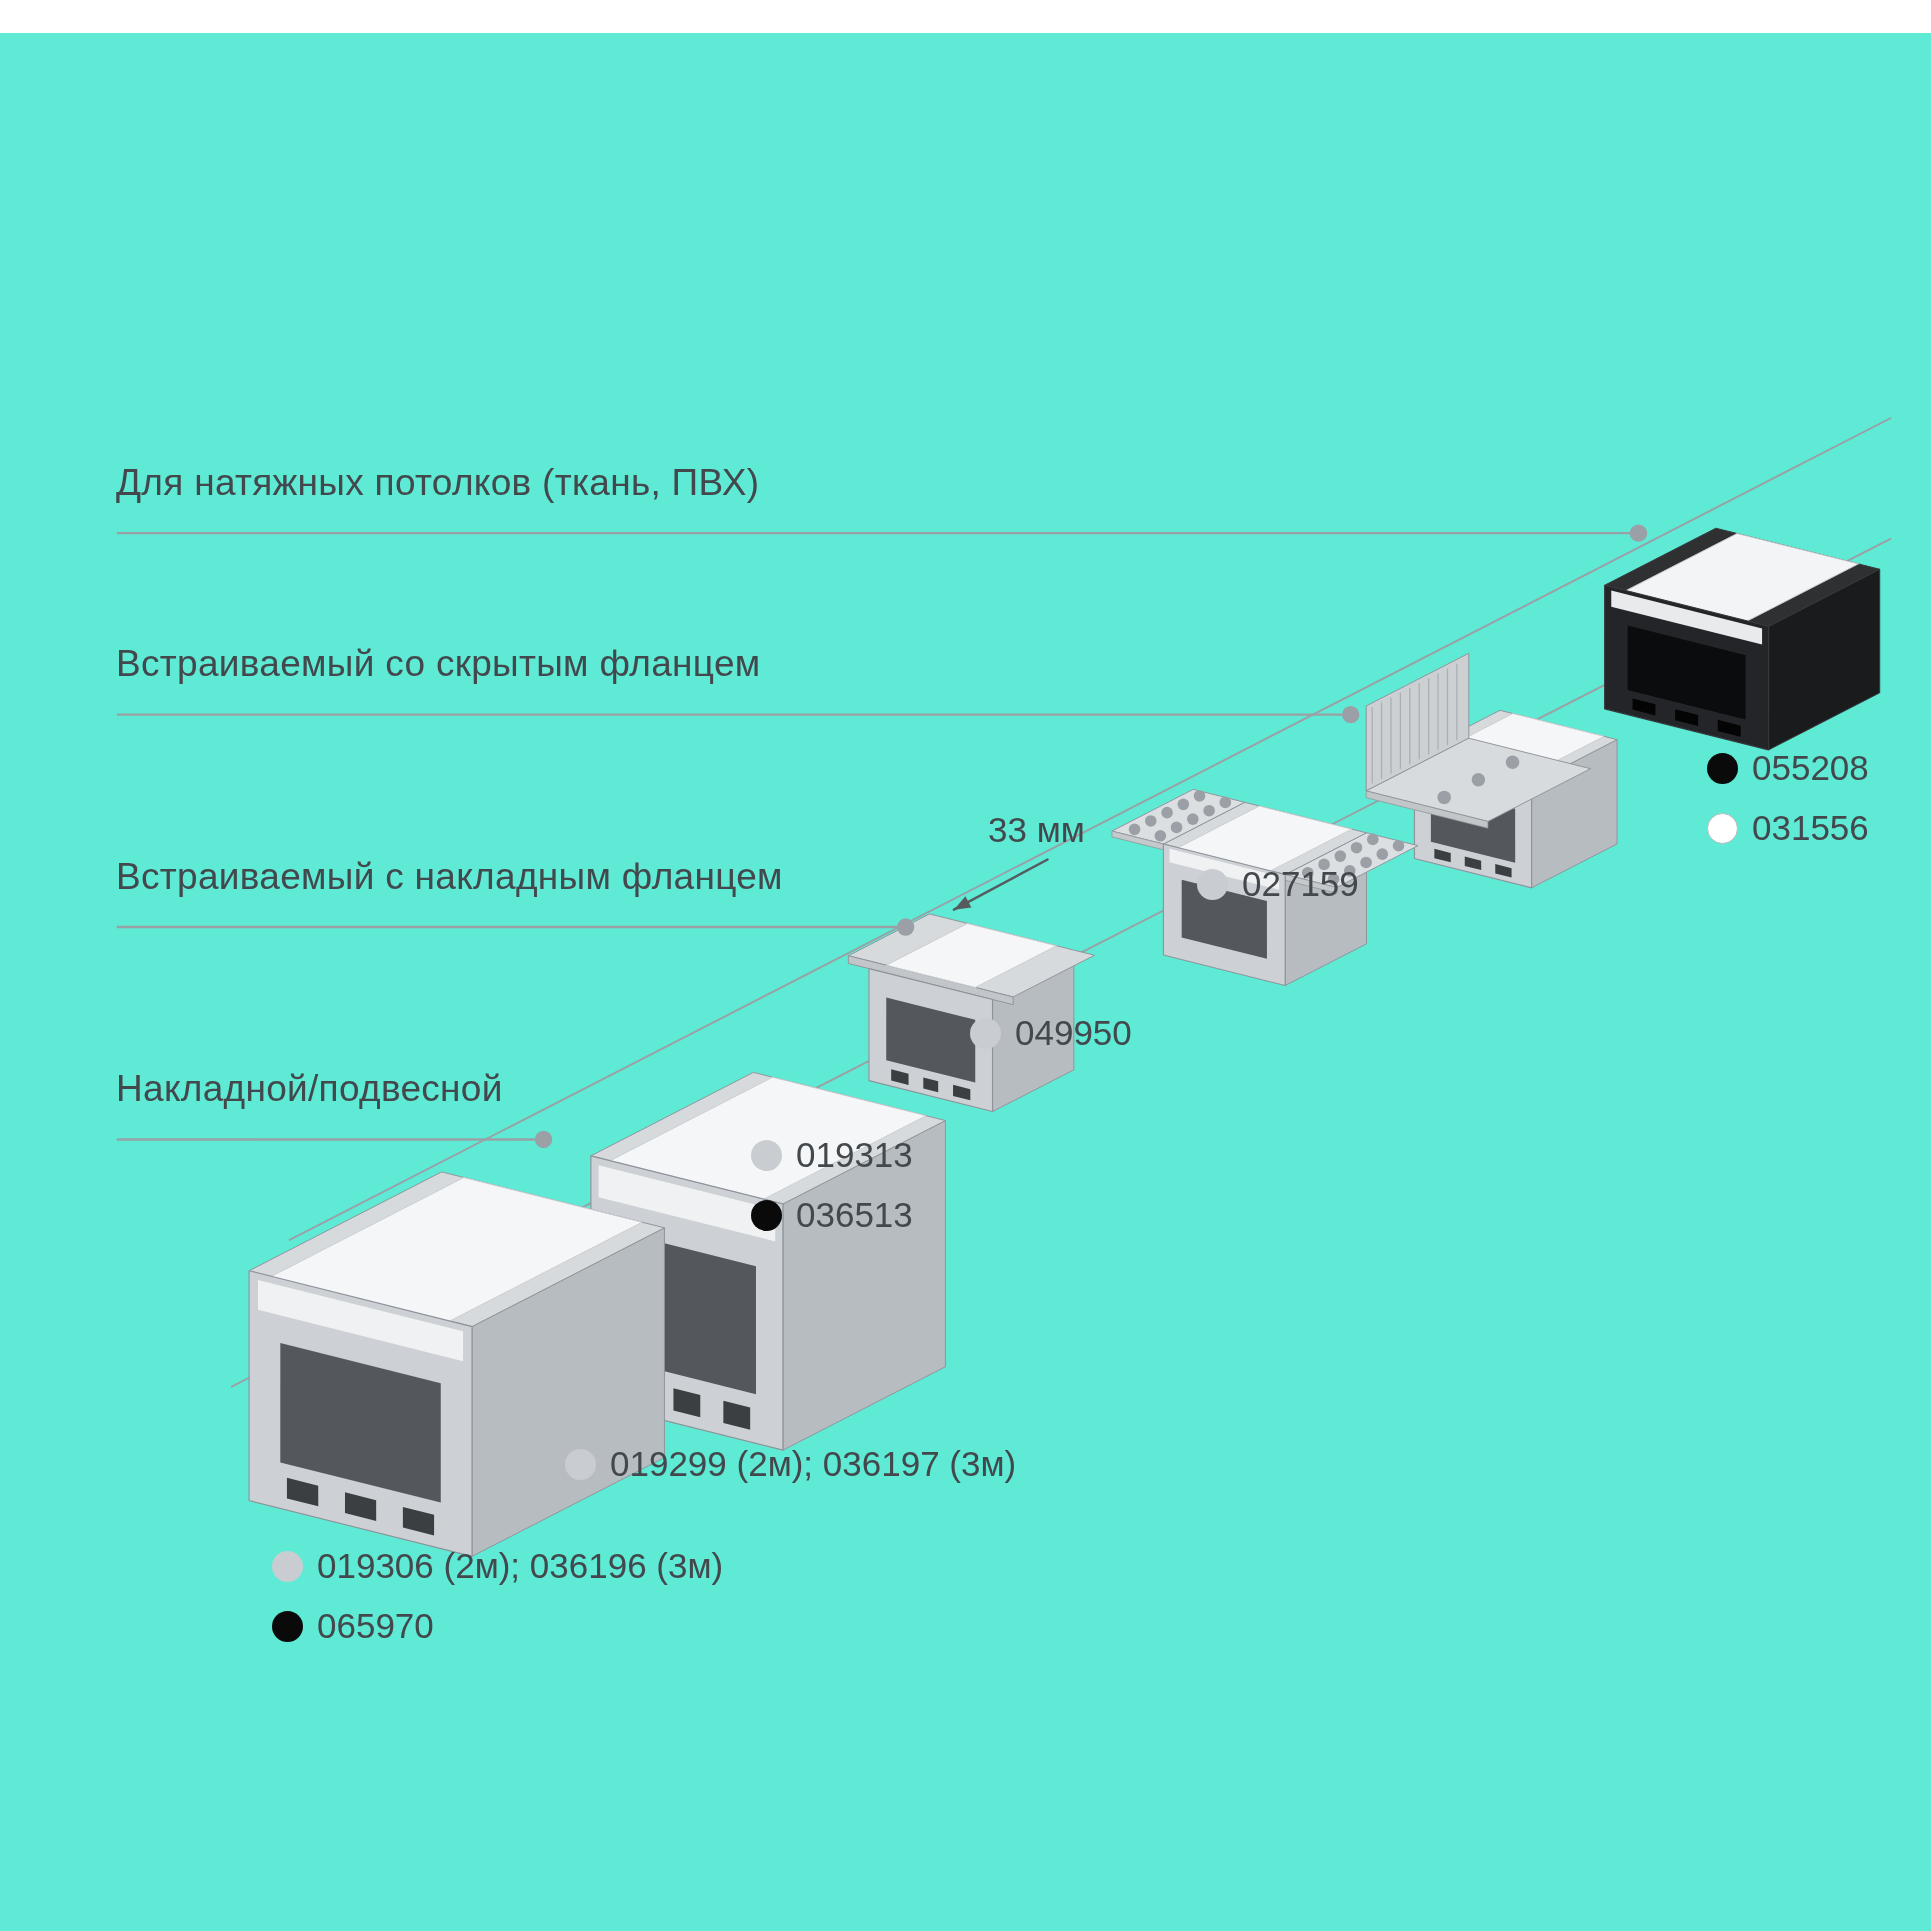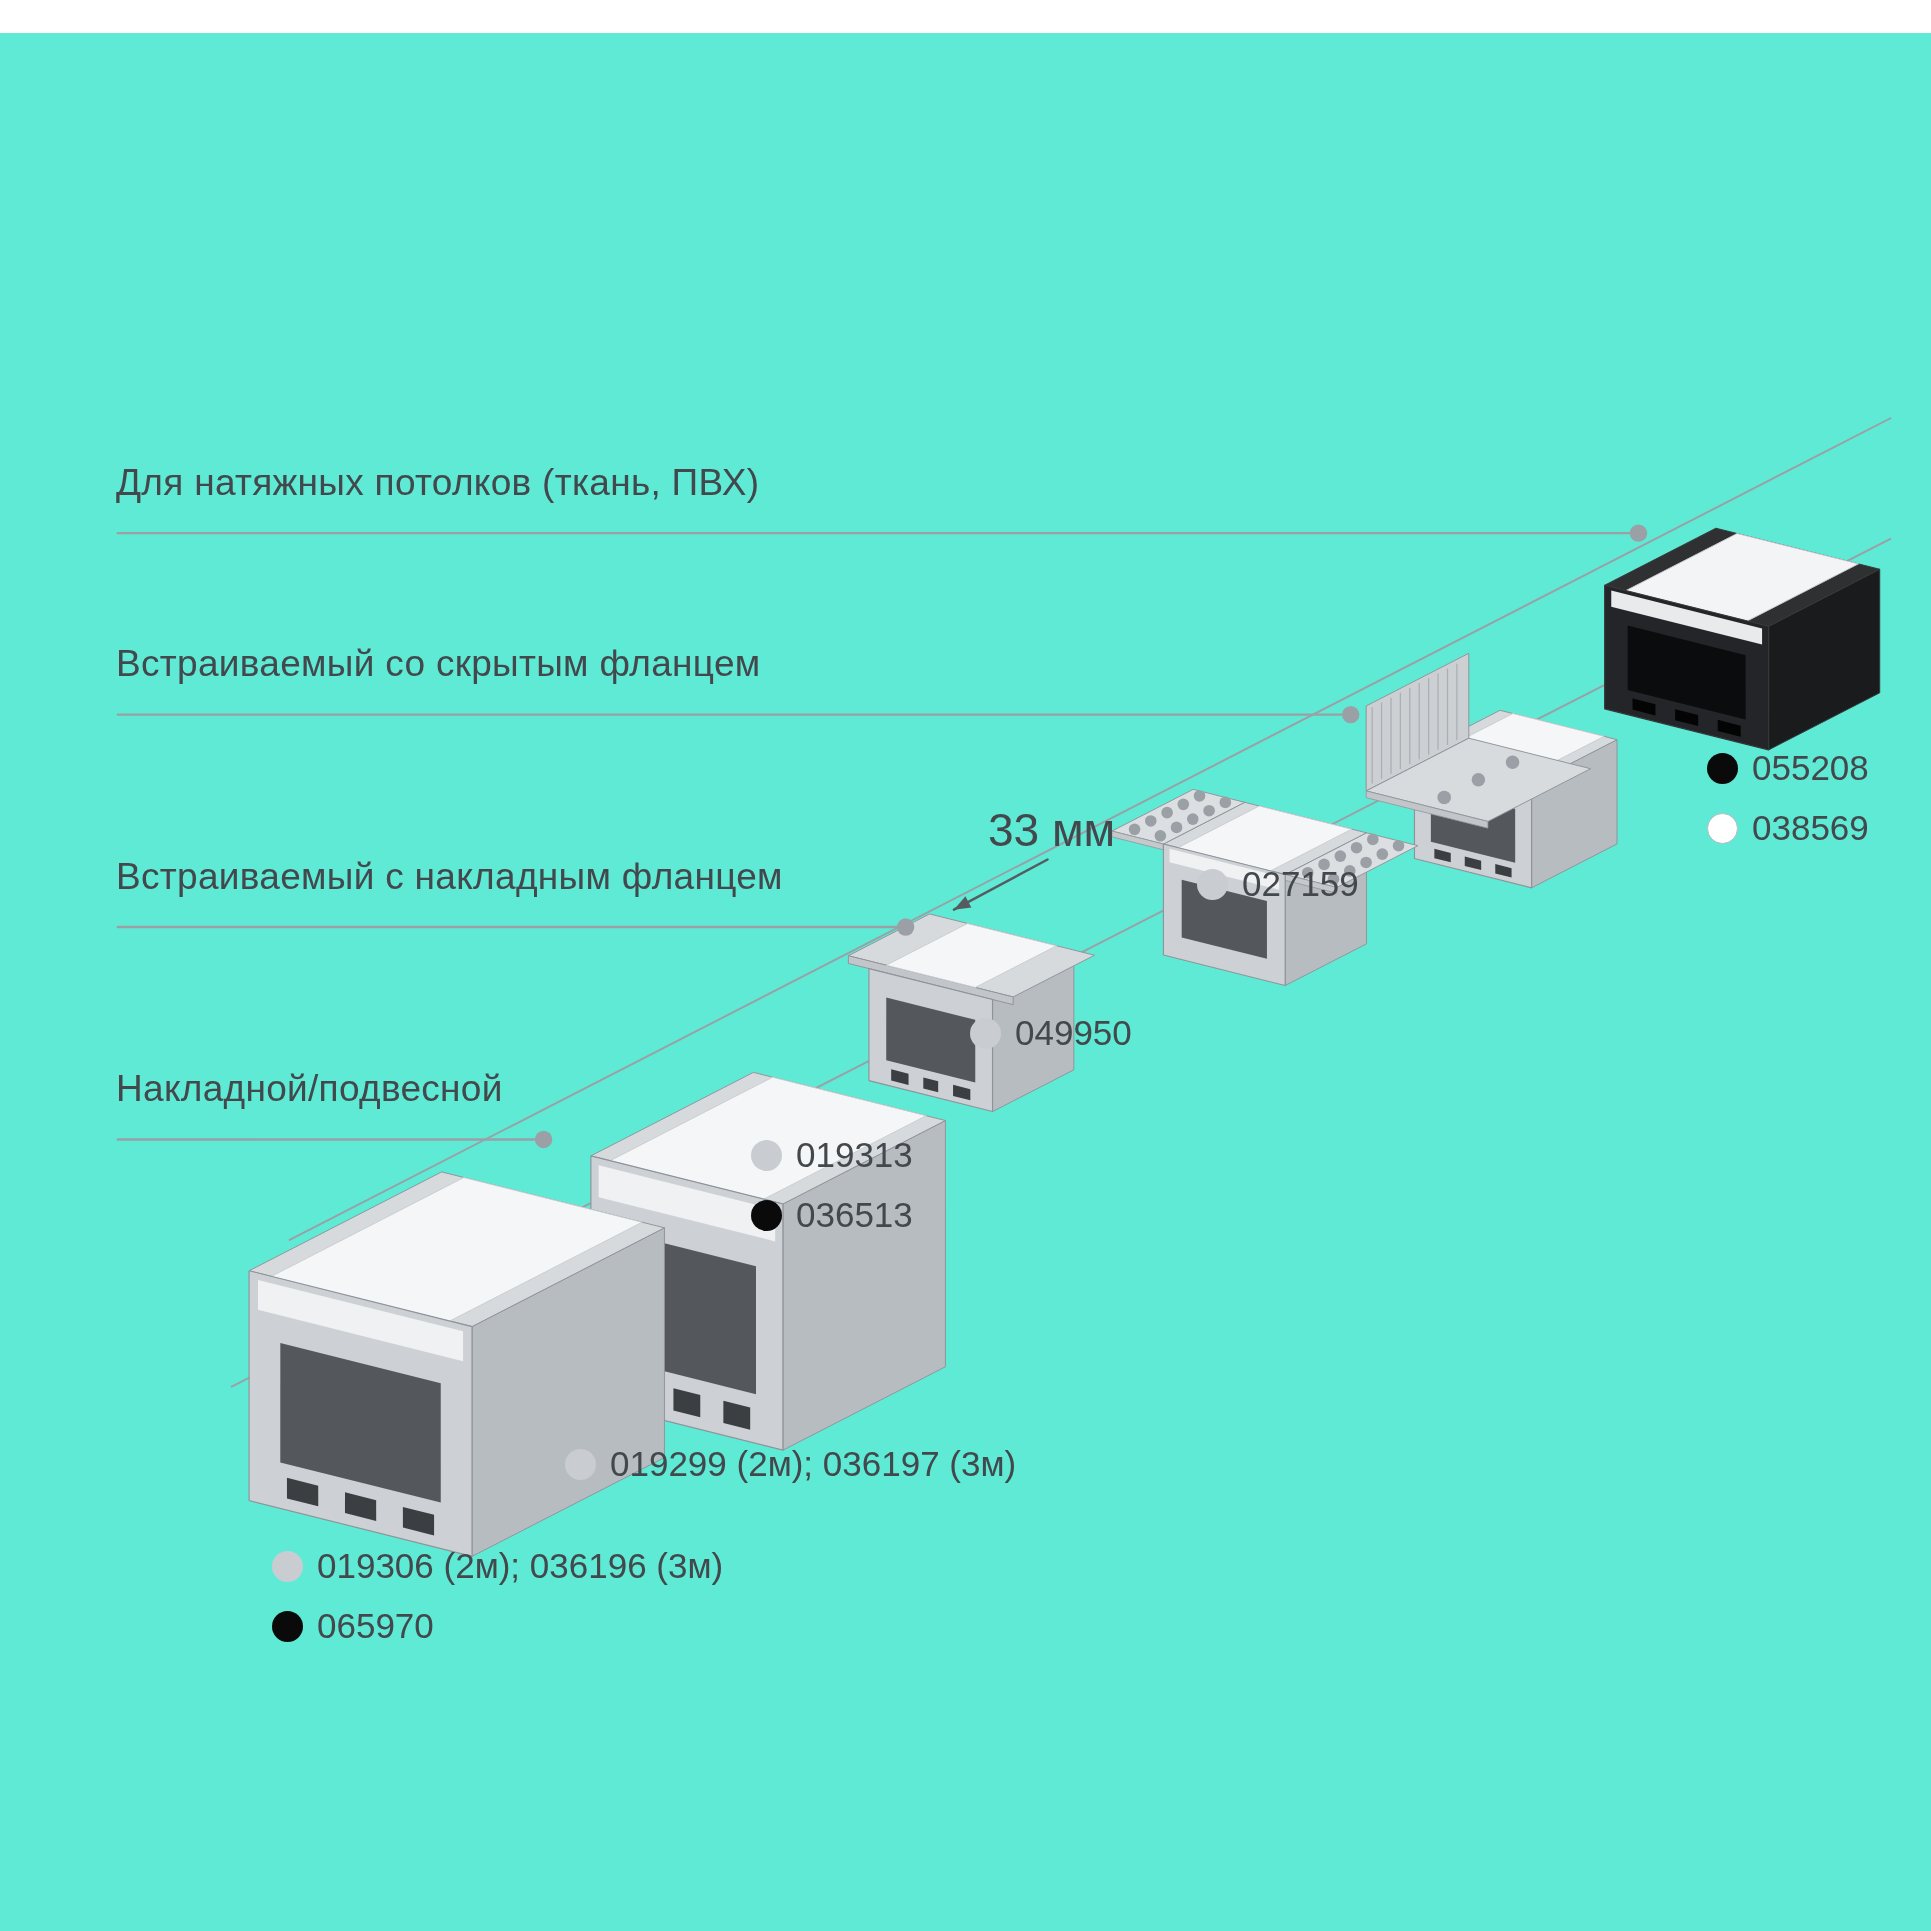--- a/index.html
+++ b/index.html
@@ -5,21 +5,21 @@
   html,body{margin:0;padding:0;background:#fff;}
   .canvas{
     position:relative;width:1931px;height:1931px;background:#5eead4;
     font-family:"Liberation Sans",sans-serif;color:#43484d;overflow:hidden;margin-top:33px;
   }
   svg.diagram{position:absolute;left:0;top:0;}
   .cat-label{
     position:absolute;font-size:37px;line-height:44px;white-space:nowrap;
     letter-spacing:0.3px;color:#43484d;
   }
-  .dim-label{position:absolute;font-size:46px;line-height:42px;white-space:nowrap;color:#43484d;}
+  .dim-label{position:absolute;font-size:35px;line-height:42px;white-space:nowrap;color:#43484d;}
   .code-label{
     position:absolute;display:flex;align-items:center;gap:14px;
     font-size:35px;line-height:42px;white-space:nowrap;color:#43484d;
   }
   .dot{width:31px;height:31px;border-radius:50%;flex:0 0 auto;box-sizing:border-box;}
   .dot.gray{background:#c9cdd1;}
   .dot.black{background:#0a0a0a;}
   .dot.white{background:#ffffff;border:1.9px solid #b6bbc0;}
 </style>
 </head>
@@ -185,17 +185,17 @@
   <div class="code-label" style="left:1197px;top:830px">
     <span class="dot gray"></span>
     <span>027159</span>
   </div>
   <div class="code-label" style="left:1707px;top:714px">
     <span class="dot black"></span>
     <span>055208</span>
   </div>
   <div class="code-label" style="left:1707px;top:774px">
     <span class="dot white"></span>
-    <span>038569</span>
+    <span>031556</span>
   </div>
 
 </div>
 
 
 </body></html>

